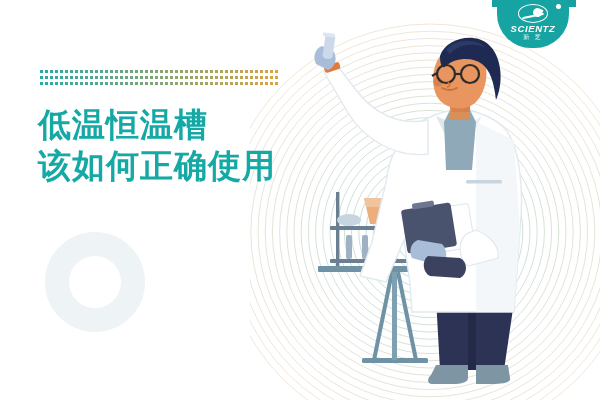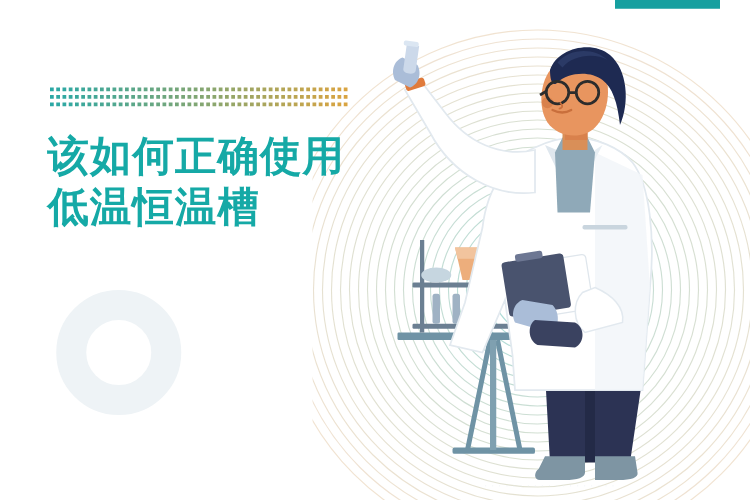--- a/index.html
+++ b/index.html
@@ -327,22 +327,22 @@
       <span class="dot" style="left: 205px; top: 12px; background: rgb(195, 165, 78);"></span>
       <span class="dot" style="left: 210px; top: 12px; background: rgb(198, 164, 76);"></span>
       <span class="dot" style="left: 215px; top: 12px; background: rgb(202, 164, 74);"></span>
       <span class="dot" style="left: 220px; top: 12px; background: rgb(206, 164, 71);"></span>
       <span class="dot" style="left: 225px; top: 12px; background: rgb(210, 164, 69);"></span>
       <span class="dot" style="left: 230px; top: 12px; background: rgb(213, 164, 67);"></span>
       <span class="dot" style="left: 235px; top: 12px; background: rgb(217, 164, 65);"></span>
     </div>
 
   <div class="headline">
+    <div class="line" style="color: rgb(21, 169, 166);">低温恒温槽</div>
     <div class="line" style="color: rgb(21, 169, 166);">该如何正确使用</div>
-    <div class="line" style="color: rgb(21, 169, 166);">低温恒温槽</div>
   </div>
 
   <svg class="illus" viewBox="0 0 300 370" aria-hidden="true">
 
     <g>
 
       <rect x="18" y="236" width="158" height="6" rx="1" fill="#6f93a5"></rect>
 
       <path d="M92 242 L74 330 M98 242 L116 330" stroke="#6f93a5" stroke-width="4" fill="none"></path>
       <rect x="62" y="328" width="66" height="5" rx="1.5" fill="#6f93a5"></rect>
@@ -431,13 +431,19 @@
       <path d="M176 200 C190 206 200 216 198 228 L168 236 C158 228 158 212 166 204 Z" fill="#ffffff" stroke="#e2e9ef" stroke-width="1.2"></path>
 
       <path d="M118 210 C112 212 108 220 112 228 L140 236 C148 232 148 220 142 214 Z" fill="#aabdd8"></path>
       <path d="M128 226 C122 230 122 242 130 246 L160 248 C168 244 168 232 160 228 Z" fill="#3a4260"></path>
     </g>
 
   </svg>
 
   <div class="watermark">· · · · · · · · · · · · · · · · · · ·</div>
 
+<div class="logo" style="background: rgb(23, 163, 161);">
+      <div class="logo-mark"></div>
+      <div class="logo-reg"></div>
+      <div class="logo-word">SCIENTZ</div>
+      <div class="logo-sub">新 芝</div>
+    </div>
   </div>
 
 </body></html>

